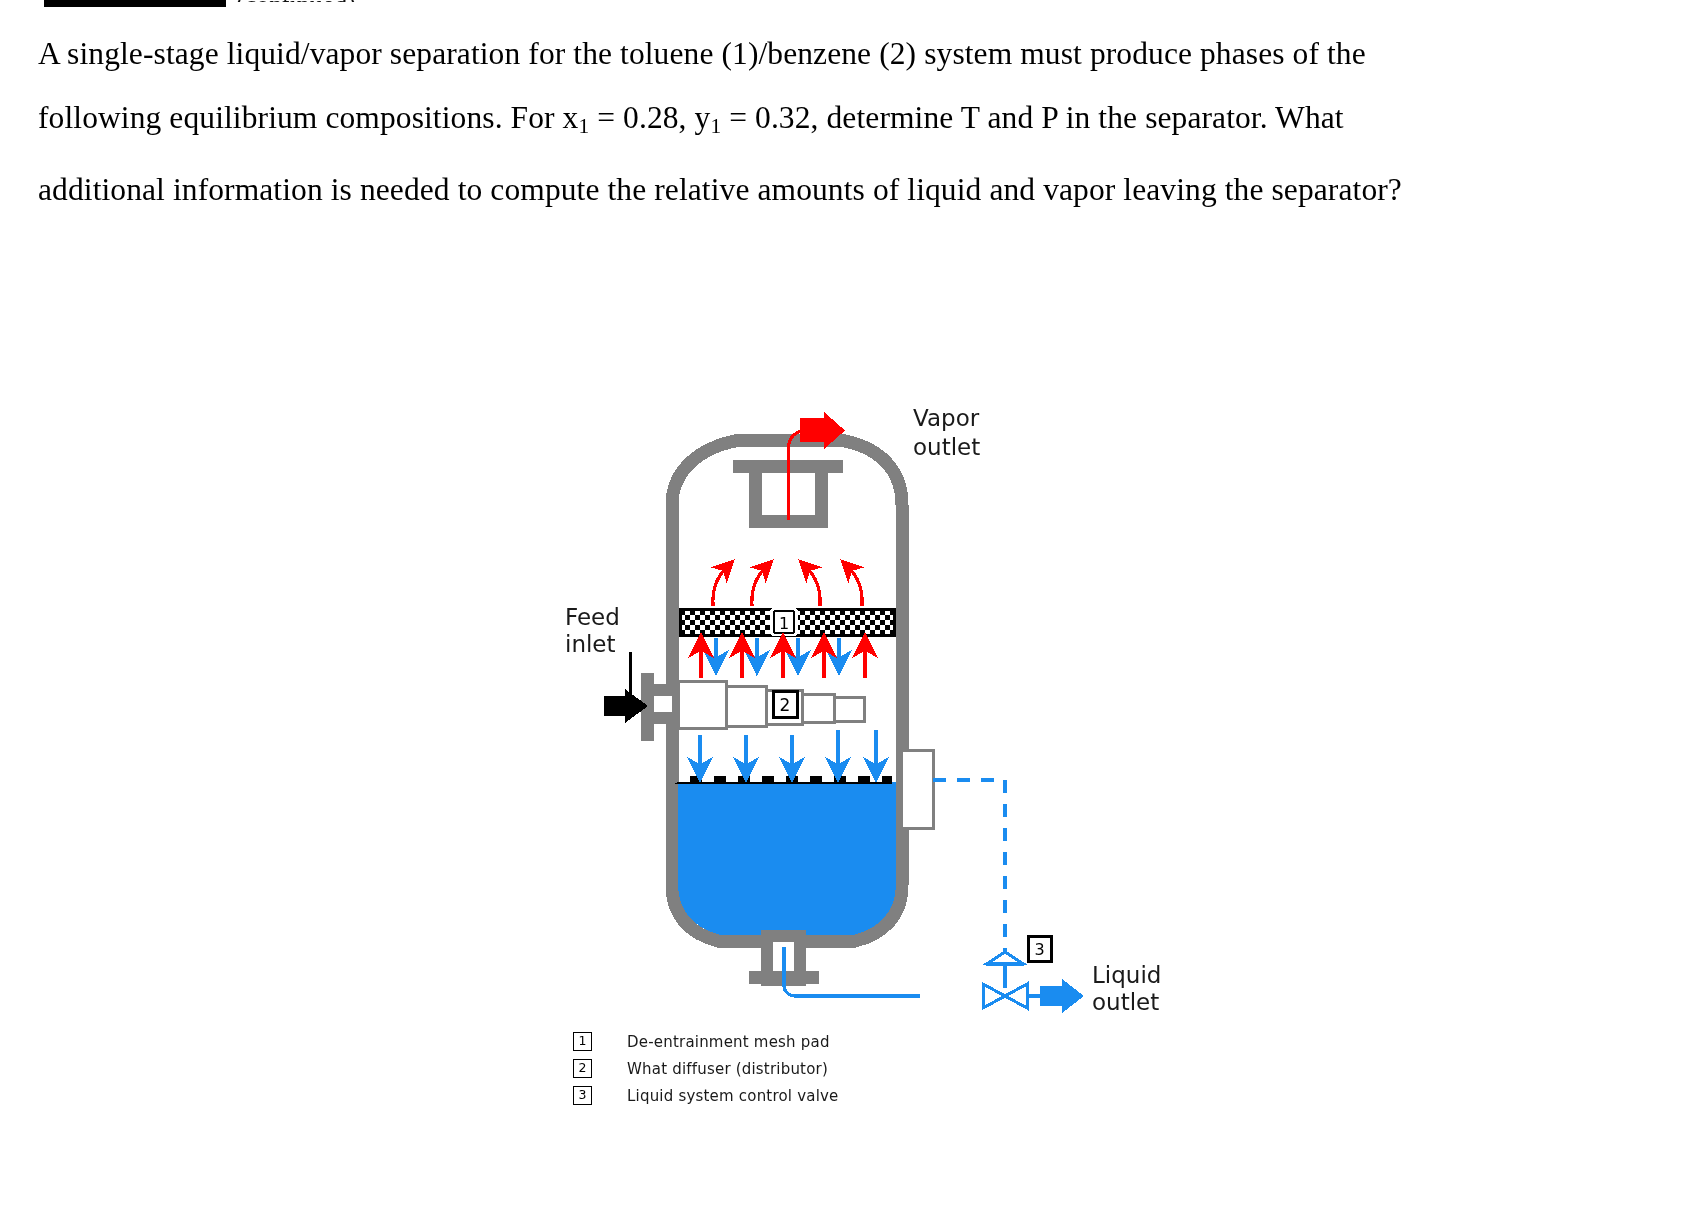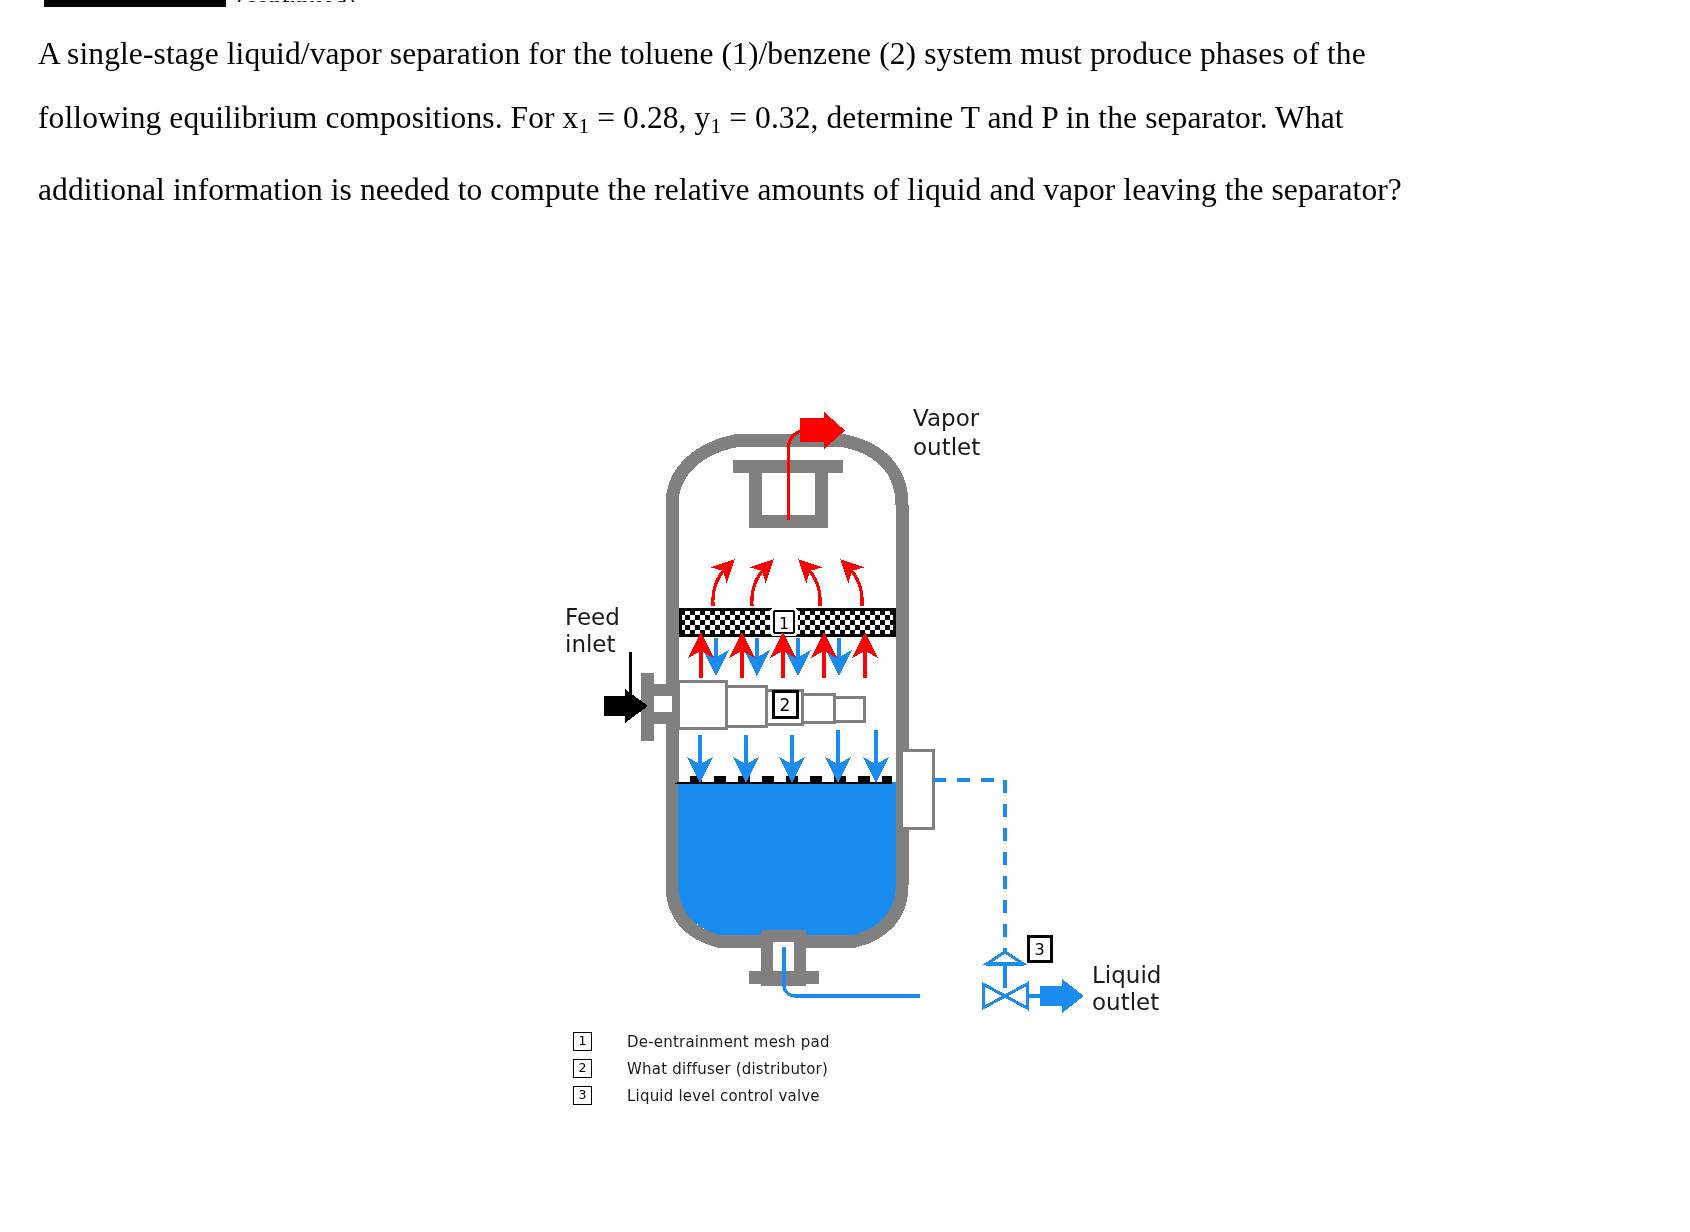--- a/index.html
+++ b/index.html
@@ -273,15 +273,15 @@
   <div class="legend-row">
     <span class="legend-badge">1</span>
     <span class="legend-text">De-entrainment mesh pad</span>
   </div>
   <div class="legend-row">
     <span class="legend-badge">2</span>
     <span class="legend-text">What diffuser (distributor)</span>
   </div>
   <div class="legend-row">
     <span class="legend-badge">3</span>
-    <span class="legend-text">Liquid level control valve</span>
+    <span class="legend-text">Liquid system control valve</span>
   </div>
 </div>
 
 </body></html>

